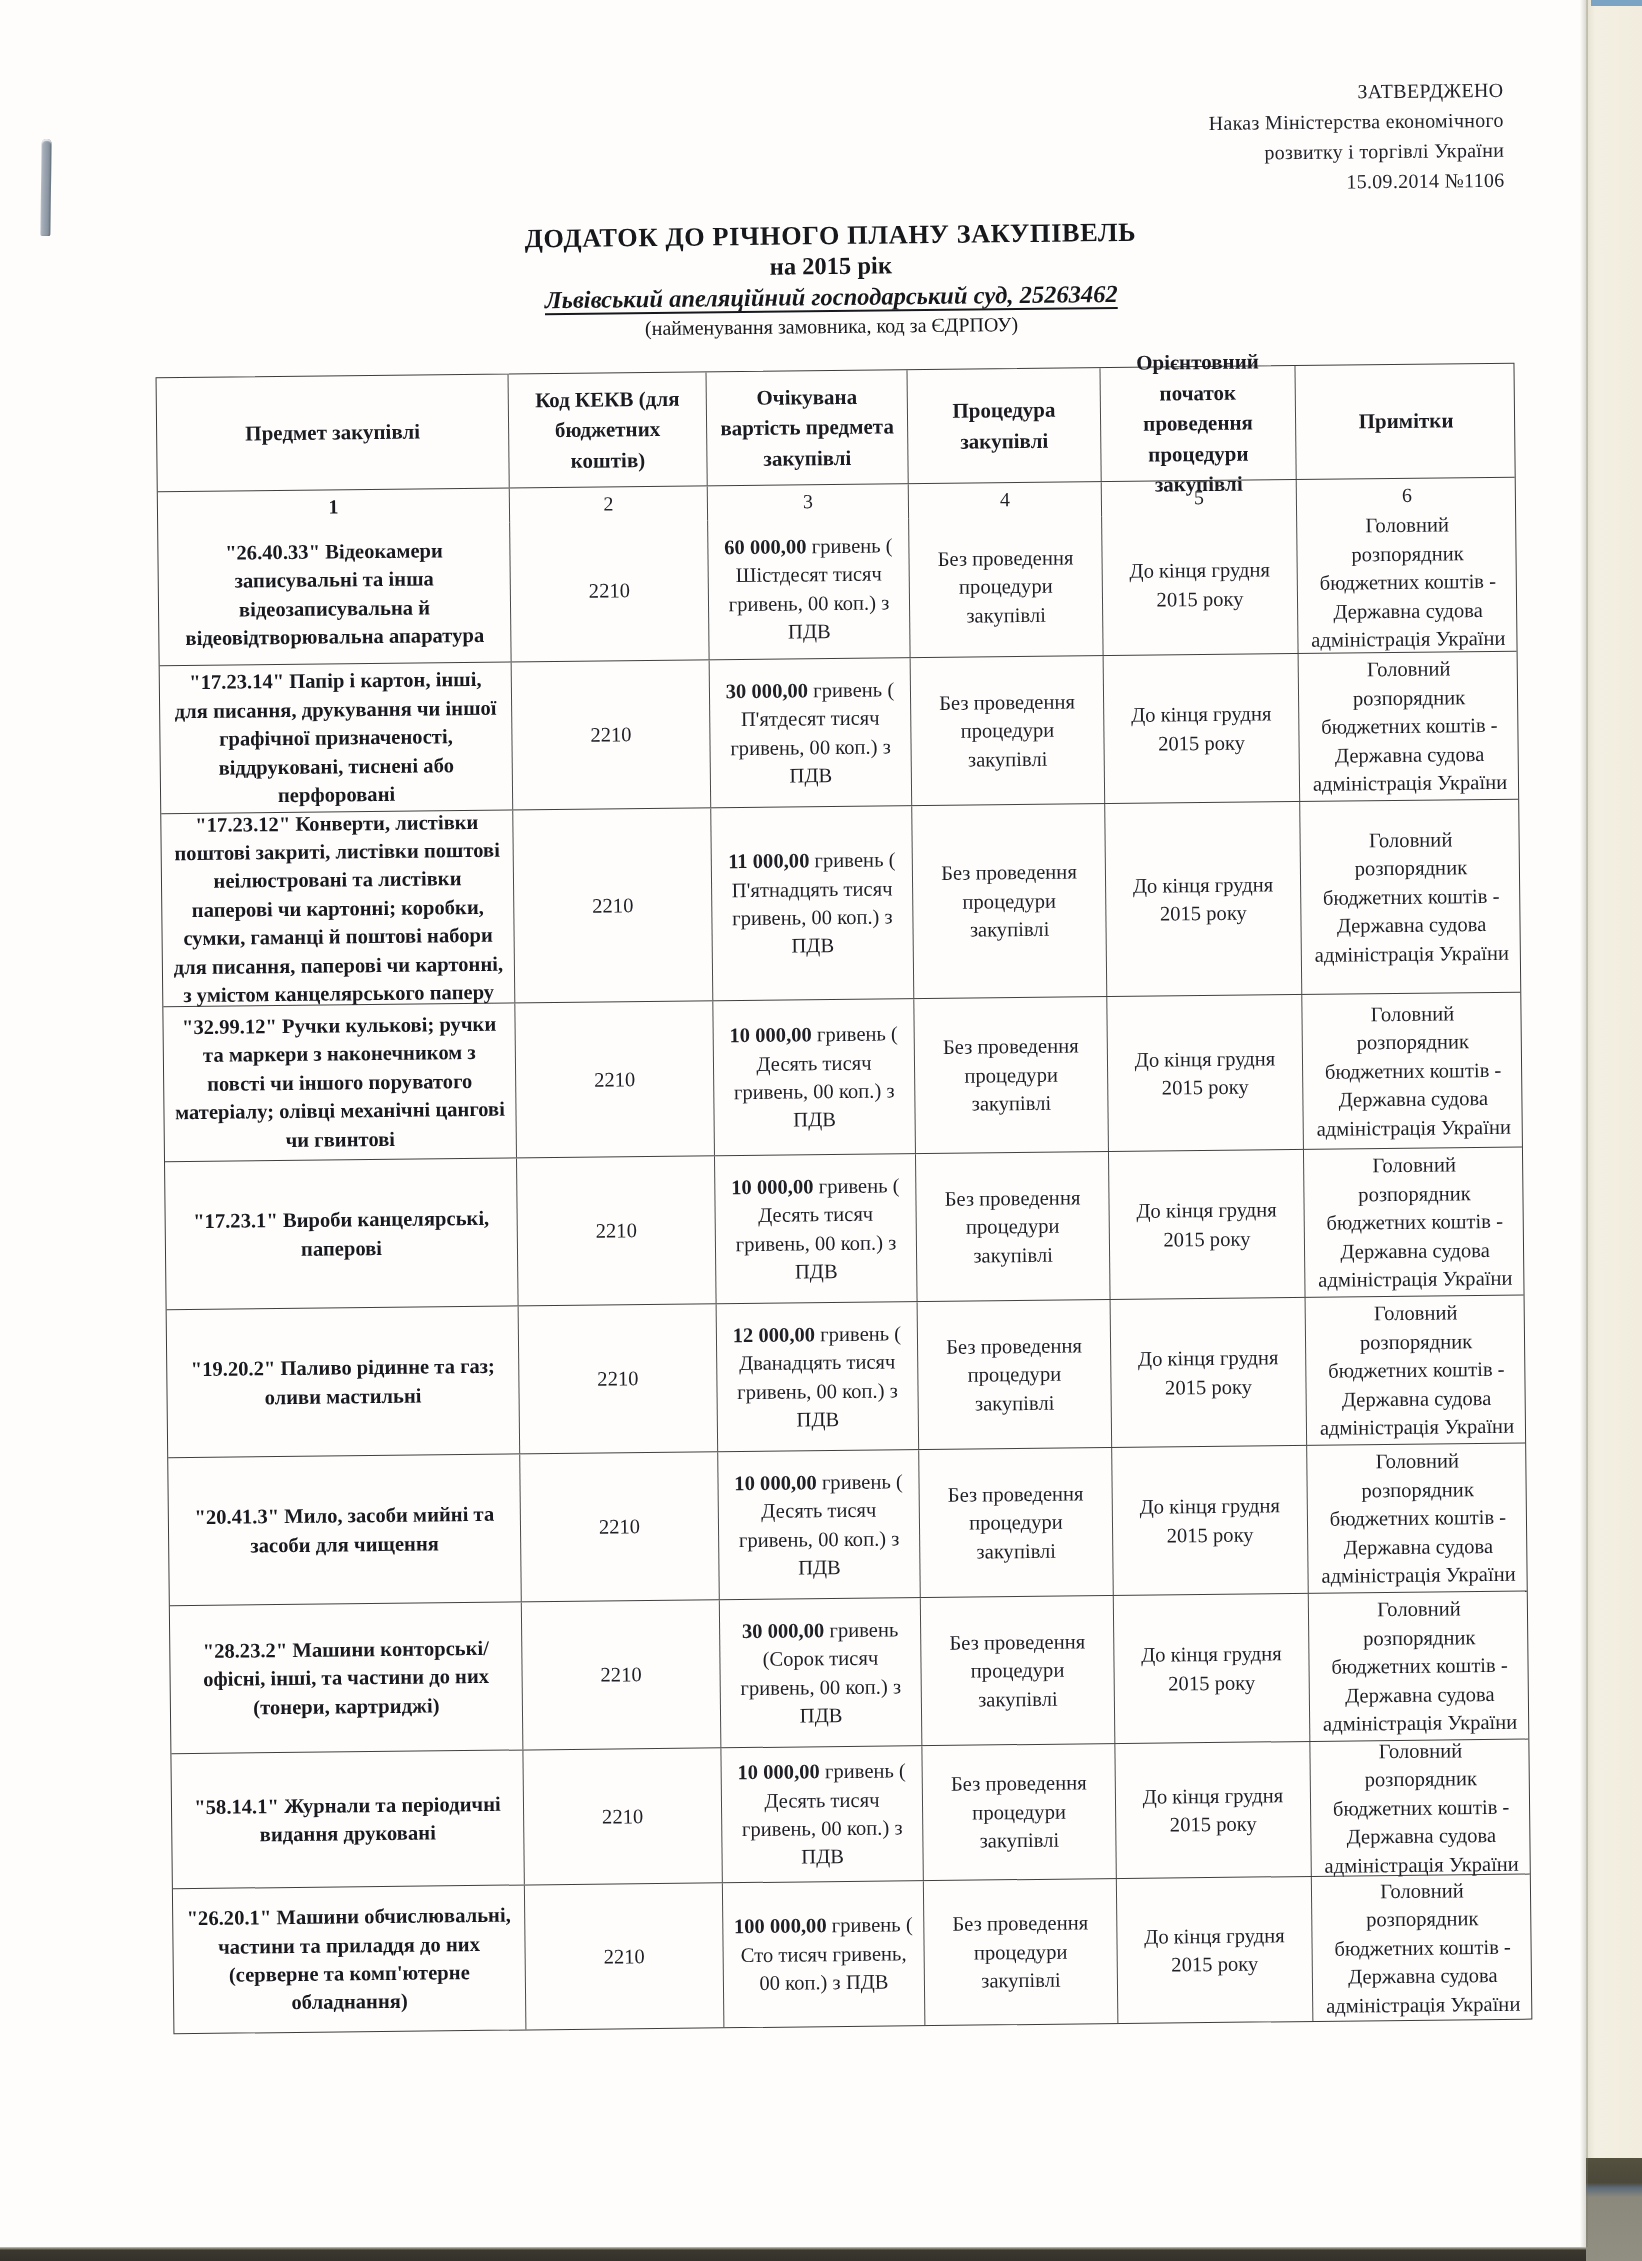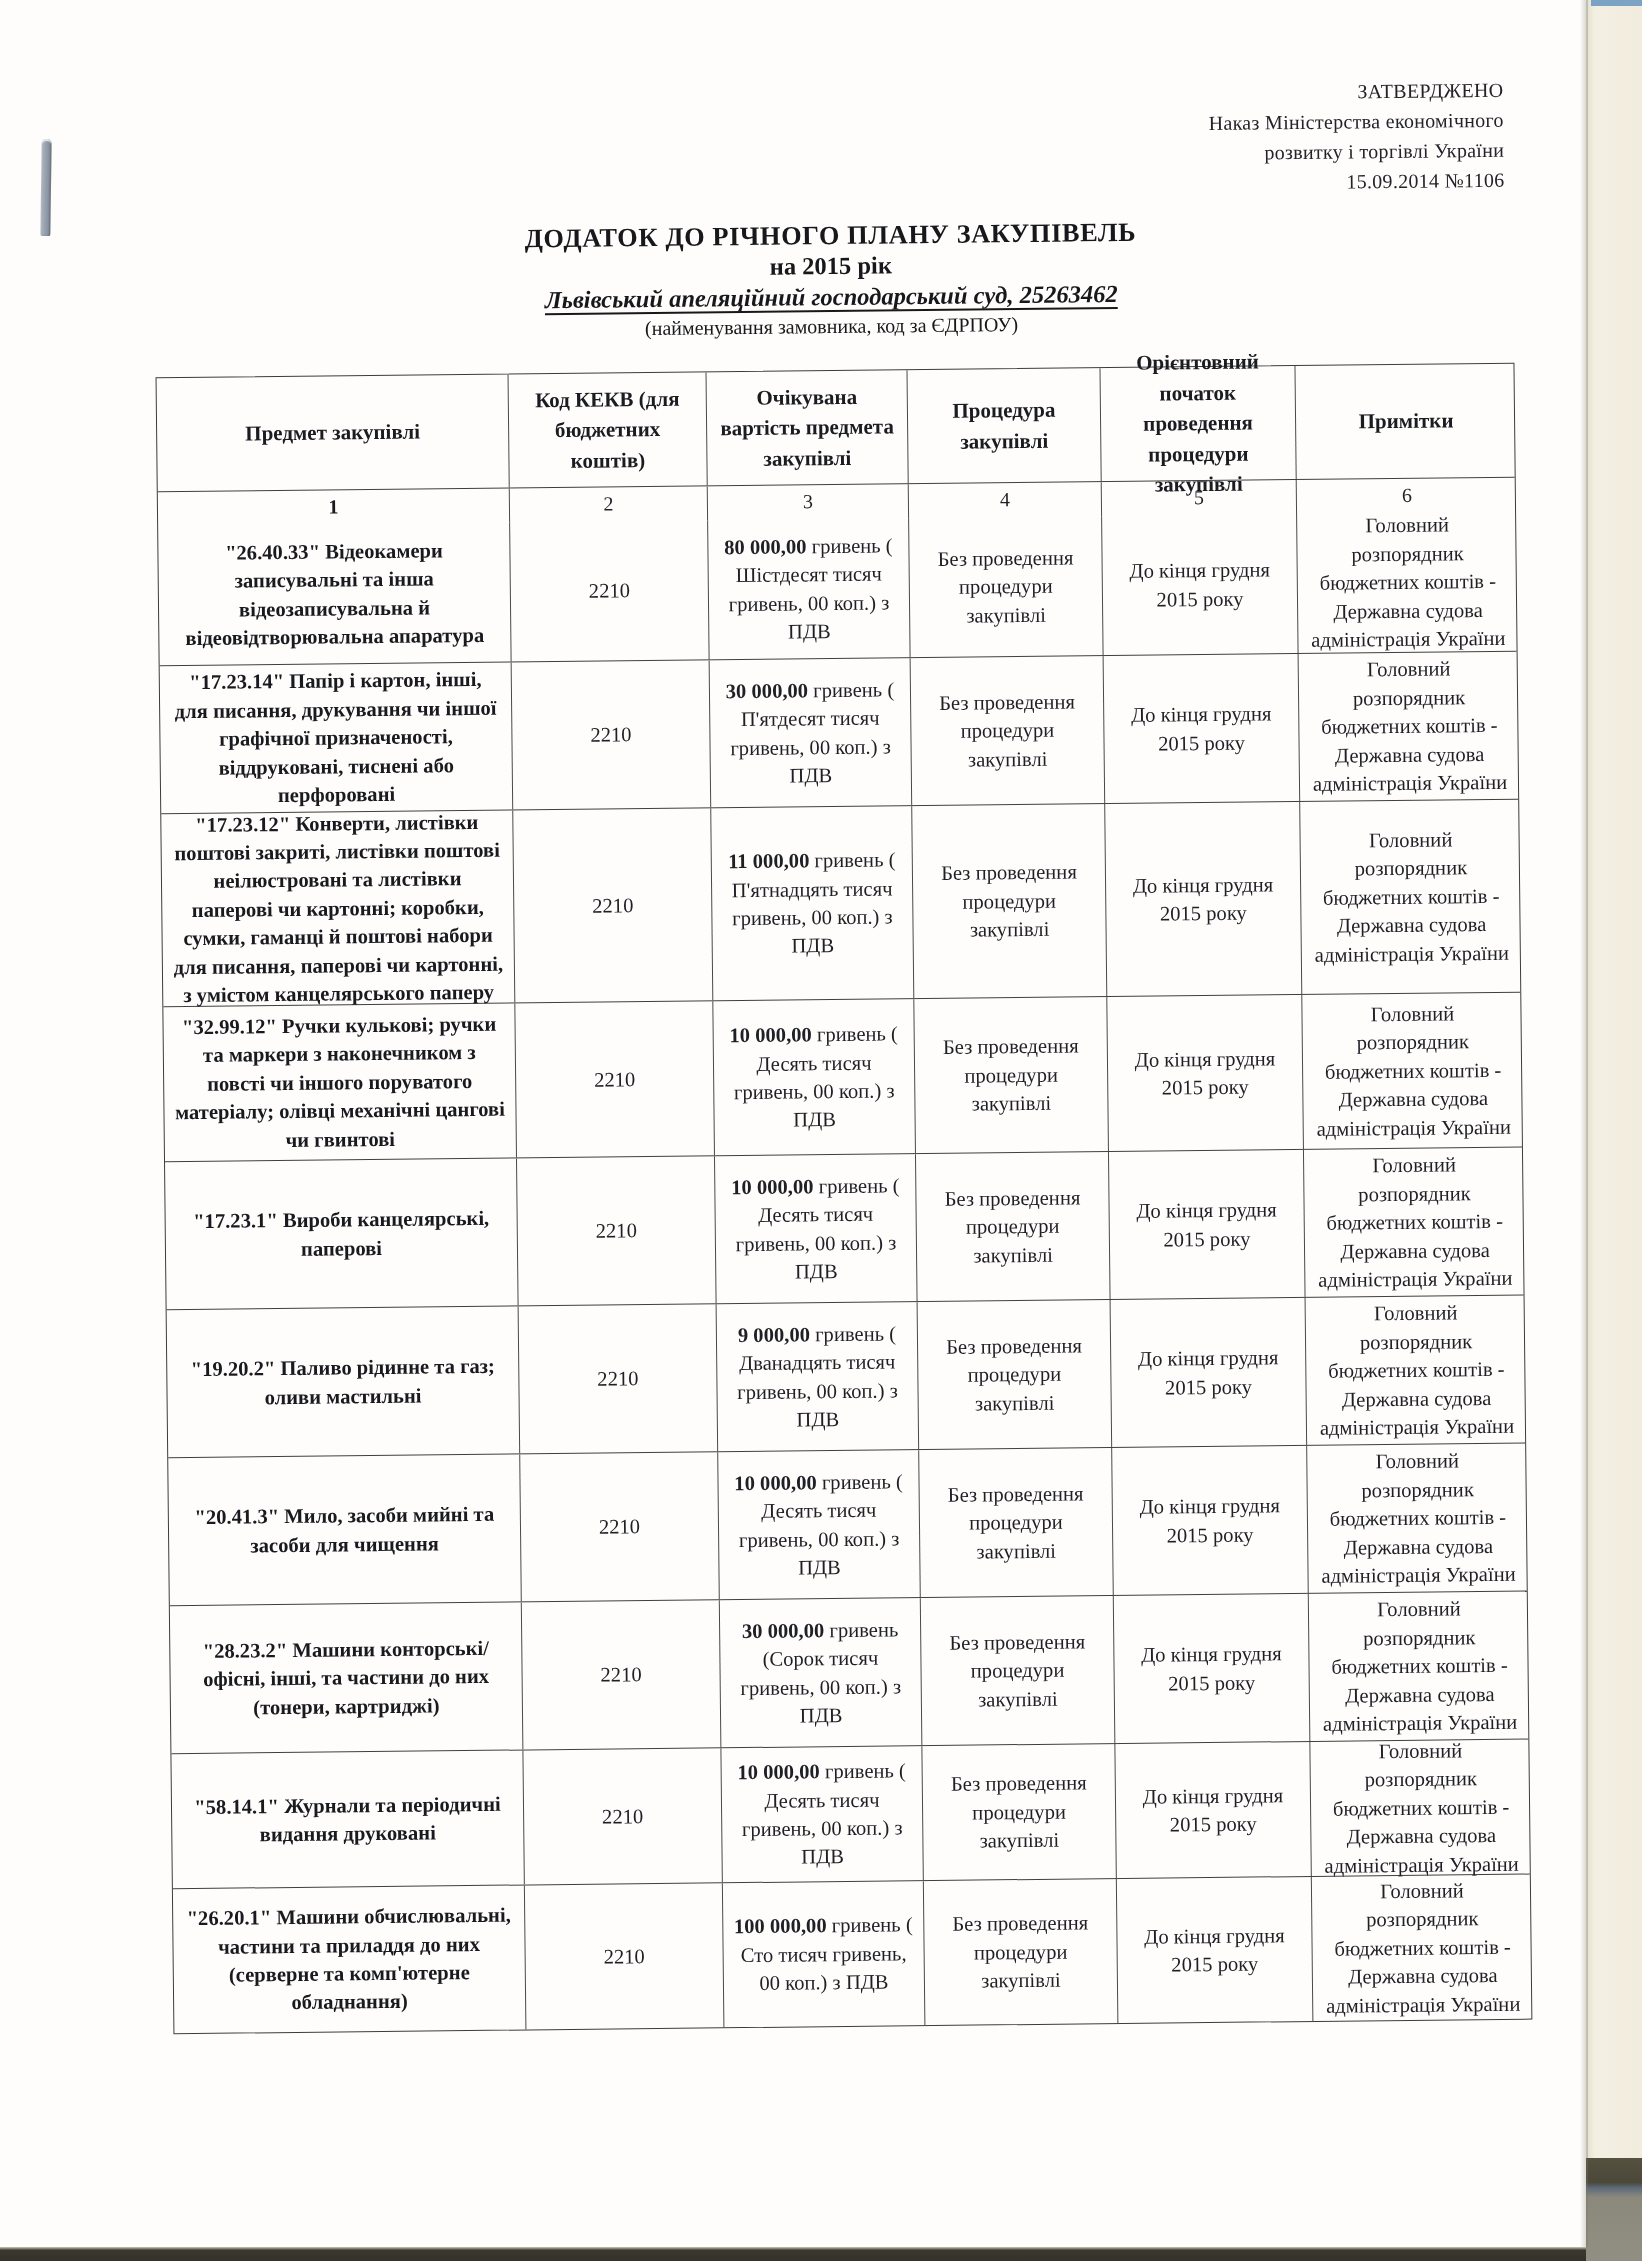--- a/index.html
+++ b/index.html
@@ -116,21 +116,21 @@
     </div>
     <div class="rows">
   <div class="tr">
     <div class="td c1">
             <span class="cell-text">"26.40.33" Відеокамери записувальні та інша відеозаписувальна й відеовідтворювальна апаратура</span>
           </div>
     <div class="td c2">
             <span class="cell-text">2210</span>
           </div>
     <div class="td c3">
-      <span class="cell-text"><span class="amt-num">80 000,00</span><span>гривень ( Шістдесят тисяч гривень, 00 коп.) з ПДВ</span></span>
+      <span class="cell-text"><span class="amt-num">60 000,00</span><span>гривень ( Шістдесят тисяч гривень, 00 коп.) з ПДВ</span></span>
     </div>
     <div class="td c4">
             <span class="cell-text">Без проведення процедури закупівлі</span>
           </div>
     <div class="td c5">
             <span class="cell-text">До кінця грудня 2015 року</span>
           </div>
     <div class="td c6">
             <span class="cell-text">Головний розпорядник бюджетних коштів - Державна судова адміністрація України</span>
           </div>
@@ -221,21 +221,21 @@
   </div>
 
   <div class="tr">
     <div class="td c1">
             <span class="cell-text">"19.20.2" Паливо рідинне та газ; оливи мастильні</span>
           </div>
     <div class="td c2">
             <span class="cell-text">2210</span>
           </div>
     <div class="td c3">
-      <span class="cell-text"><span class="amt-num">9 000,00</span><span>гривень ( Дванадцять тисяч гривень, 00 коп.) з ПДВ</span></span>
+      <span class="cell-text"><span class="amt-num">12 000,00</span><span>гривень ( Дванадцять тисяч гривень, 00 коп.) з ПДВ</span></span>
     </div>
     <div class="td c4">
             <span class="cell-text">Без проведення процедури закупівлі</span>
           </div>
     <div class="td c5">
             <span class="cell-text">До кінця грудня 2015 року</span>
           </div>
     <div class="td c6">
             <span class="cell-text">Головний розпорядник бюджетних коштів - Державна судова адміністрація України</span>
           </div>

